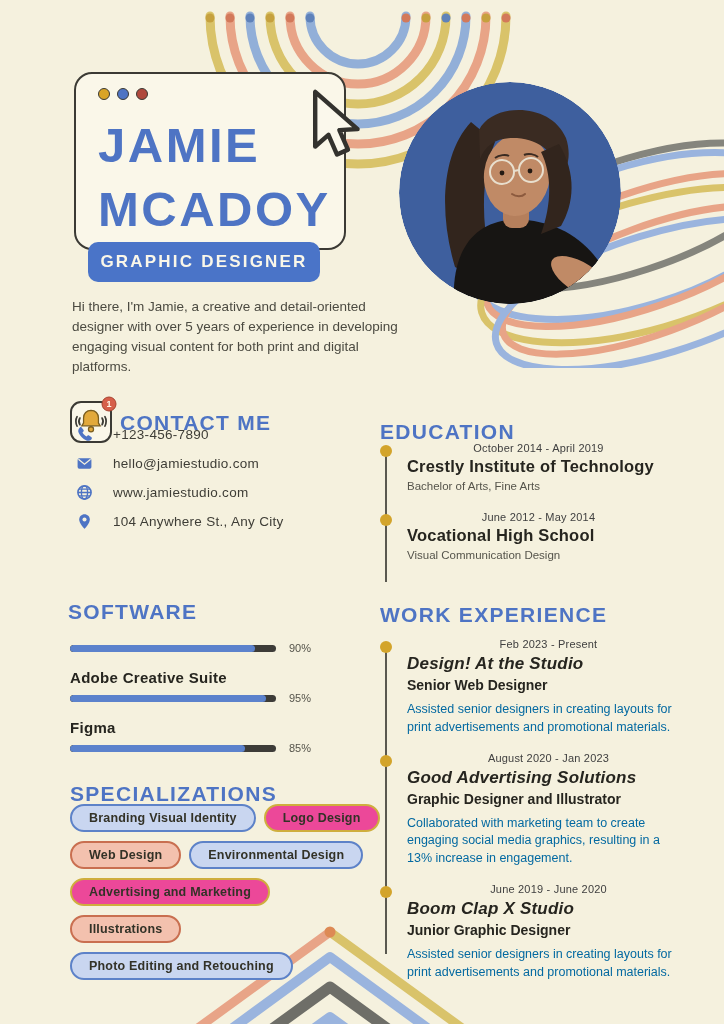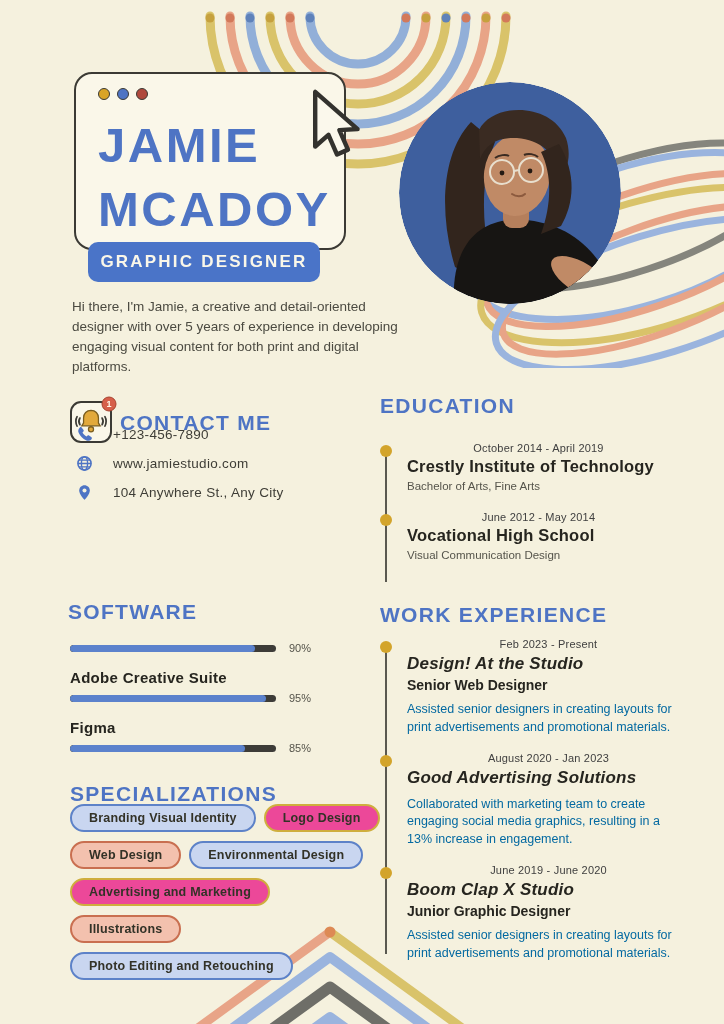--- a/index.html
+++ b/index.html
@@ -202,36 +202,43 @@
 
   <div class="abs contact-items">
     <div class="c-row">
       <svg width="17" height="17" viewBox="0 0 16 16">
         <path d="M3.6,1.4 C2.2,2.8 1.6,4.6 2.6,6.6 C4,9.5 6.5,12 9.4,13.4 C11.4,14.4 13.2,13.8 14.6,12.4 C15.1,11.9 15.1,11.1 14.6,10.7 L12.3,8.9 C11.9,8.6 11.3,8.6 10.9,9 L10,9.9 C8.4,9 7,7.6 6.1,6 L7,5.1 C7.4,4.7 7.4,4.1 7.1,3.7 L5.3,1.4 C4.9,0.9 4.1,0.9 3.6,1.4 Z" fill="#4e74c4"></path>
       </svg>
       <span class="txt">+123-456-7890</span>
     </div>
     <div class="c-row">
       <svg width="17" height="17" viewBox="0 0 16 16">
+        <rect x="1.5" y="3" width="13" height="10" rx="1.6" fill="#4e74c4"></rect>
+        <path d="M2.3,4 L8,8.6 L13.7,4" stroke="#f5f1de" stroke-width="1.2" fill="none"></path>
+      </svg>
+      <span class="txt">hello@jamiestudio.com</span>
+    </div>
+    <div class="c-row">
+      <svg width="17" height="17" viewBox="0 0 16 16">
         <circle cx="8" cy="8" r="6.2" fill="none" stroke="#4e74c4" stroke-width="1.5"></circle>
         <ellipse cx="8" cy="8" rx="2.9" ry="6.2" fill="none" stroke="#4e74c4" stroke-width="1.3"></ellipse>
         <path d="M1.8,8 L14.2,8 M2.7,4.8 L13.3,4.8 M2.7,11.2 L13.3,11.2" stroke="#4e74c4" stroke-width="1.2"></path>
       </svg>
       <span class="txt">www.jamiestudio.com</span>
     </div>
     <div class="c-row">
       <svg width="17" height="17" viewBox="0 0 16 16">
         <path d="M8,1.2 C5.2,1.2 3,3.4 3,6.2 C3,10 8,15 8,15 C8,15 13,10 13,6.2 C13,3.4 10.8,1.2 8,1.2 Z" fill="#4e74c4"></path>
         <circle cx="8" cy="6.1" r="1.9" fill="#f5f1de"></circle>
       </svg>
       <span class="txt">104 Anywhere St., Any City</span>
     </div>
   </div>
 
-  <div class="abs h2" style="left:380px;top:394px;">EDUCATION</div>
+  <div class="abs h2" style="left:380px;top:420px;">EDUCATION</div>
   <div class="abs tl-wrap" style="left:380px;top:442px;width:290px;height:136px;">
     <div class="tl-line"></div>
     <div class="timeline">
       <div class="entry edu-entry">
         <span class="dot"></span>
         <div class="dates">October 2014 - April 2019</div>
         <div class="school">Crestly Institute of Technology</div>
         <div class="degree">Bachelor of Arts, Fine Arts</div>
       </div>
       <div class="entry edu-entry">
@@ -281,20 +288,21 @@
         <span class="dot"></span>
         <div class="dates">Feb 2023 - Present</div>
         <div class="company">Design! At the Studio</div>
         <div class="jobrole">Senior Web Designer</div>
         <div class="jobdesc">Assisted senior designers in creating layouts for print advertisements and promotional materials.</div>
       </div>
       <div class="entry work-entry">
         <span class="dot"></span>
         <div class="dates">August 2020 - Jan 2023</div>
         <div class="company">Good Advertising Solutions</div>
+        <div class="jobrole">Graphic Designer and Illustrator</div>
         <div class="jobdesc">Collaborated with marketing team to create engaging social media graphics, resulting in a 13% increase in engagement.</div>
       </div>
       <div class="entry work-entry">
         <span class="dot"></span>
         <div class="dates">June 2019 - June 2020</div>
         <div class="company">Boom Clap X Studio</div>
         <div class="jobrole">Junior Graphic Designer</div>
         <div class="jobdesc">Assisted senior designers in creating layouts for print advertisements and promotional materials.</div>
       </div>
     </div>

